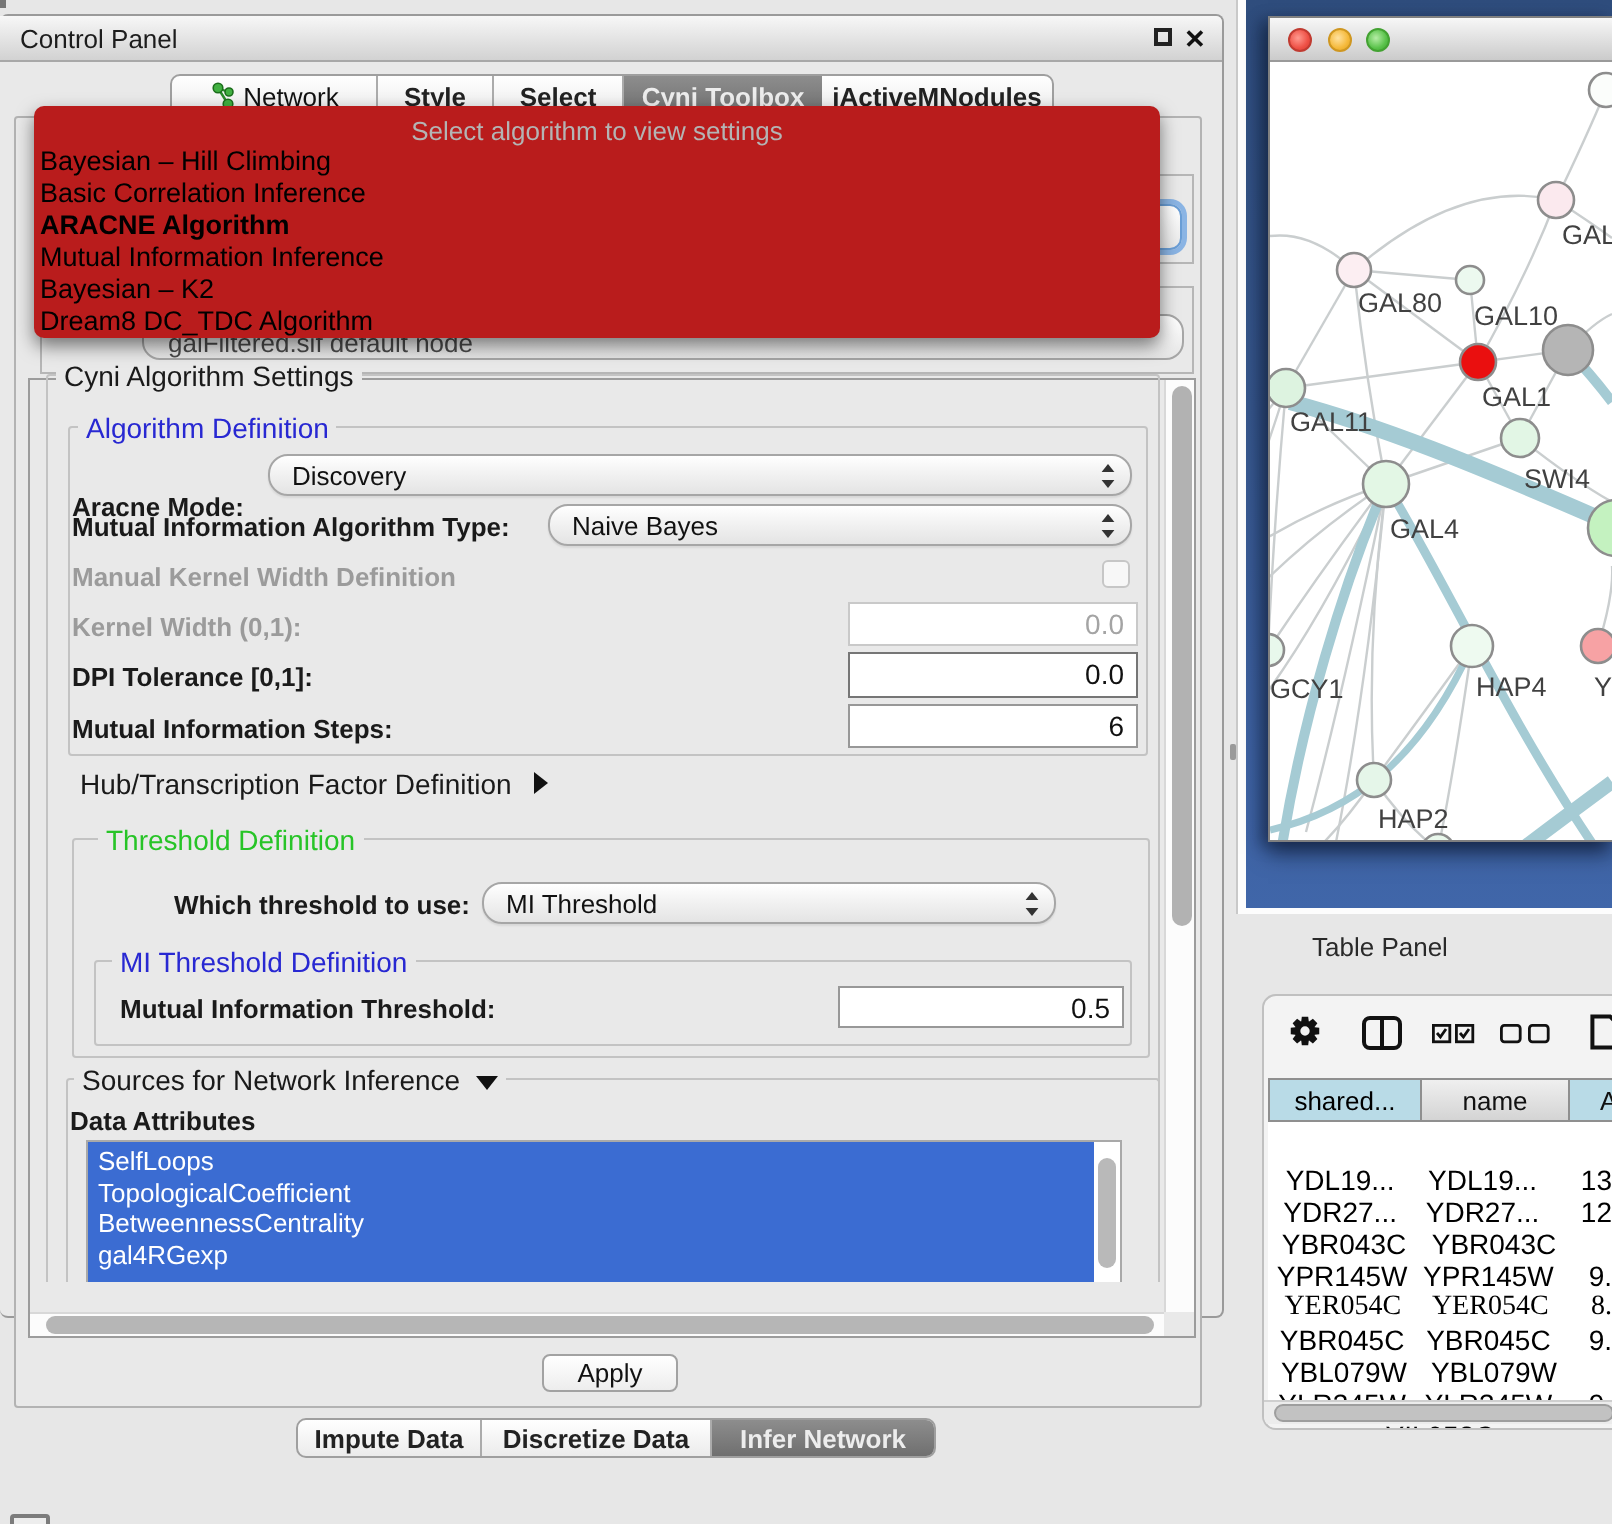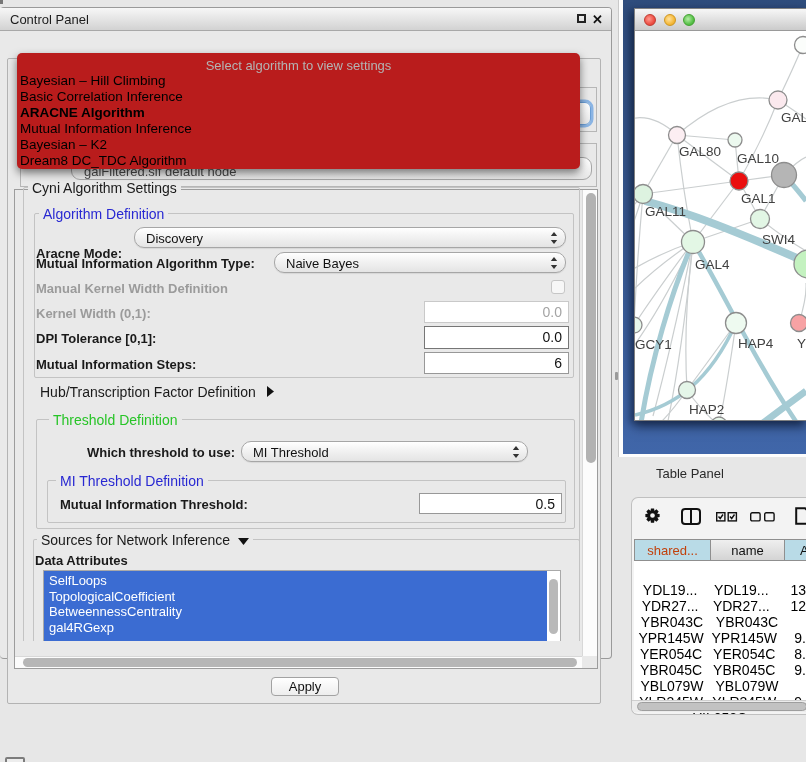--- a/index.html
+++ b/index.html
@@ -27,20 +27,34 @@
 <div class="abs" style="left:0; top:0; width:3px; height:4px; background:#777;"></div>
 
 <div class="abs" id="cpwin" style="left:0; top:7px; width:612px; height:652px; background:#e9e9e9; border:1px solid #9a9a9a; border-radius:4px; border-left:none;">
 
   <div class="abs" style="left:0; top:0; right:0; height:23px; background:linear-gradient(#f7f7f7,#d2d2d2); border-bottom:1px solid #a8a8a8; border-radius:0 3px 0 0;">
     <div class="abs" style="left:10px; top:4px; font:13px 'Liberation Sans',sans-serif; color:#1c1c1c;">Control Panel</div>
     <div class="abs" style="left:577px; top:6px; width:9px; height:9px; border:2px solid #222;"></div>
     <div class="abs" style="left:592px; top:4px; font:bold 13px 'Liberation Sans',sans-serif; color:#111;">✕</div>
   </div>
 
+  <div class="abs" style="left:85px; top:29px; width:442px; height:22px; border:1px solid #9f9f9f; border-radius:5px; background:linear-gradient(#ffffff,#ebebeb); overflow:hidden; display:flex;">
+    <div style="width:103px; border-right:1px solid #ababab; display:flex; align-items:center; justify-content:center; font:13px 'Liberation Sans',sans-serif; color:#111;">
+      <svg width="13" height="14" viewBox="0 0 13 14" style="margin-right:4px;">
+        <line x1="4" y1="3" x2="9" y2="11" stroke="#2b8a2b" stroke-width="1.2"></line>
+        <line x1="4" y1="3" x2="9" y2="5" stroke="#2b8a2b" stroke-width="1.2"></line>
+        <circle cx="4" cy="3" r="2.4" fill="#41b041" stroke="#1c6e1c" stroke-width="0.8"></circle>
+        <circle cx="9" cy="11" r="2.4" fill="#41b041" stroke="#1c6e1c" stroke-width="0.8"></circle>
+        <circle cx="9.5" cy="5" r="2" fill="#41b041" stroke="#1c6e1c" stroke-width="0.8"></circle>
+      </svg>Network</div>
+    <div style="width:58px; border-right:1px solid #ababab; display:flex; align-items:center; justify-content:center; font:bold 13px 'Liberation Sans',sans-serif; color:#222;">Style</div>
+    <div style="width:65px; border-right:1px solid #ababab; display:flex; align-items:center; justify-content:center; font:bold 13px 'Liberation Sans',sans-serif; color:#222;">Select</div>
+    <div style="width:99px; background:linear-gradient(#8d8d8d,#6f6f6f); display:flex; align-items:center; justify-content:center; font:bold 13px 'Liberation Sans',sans-serif; color:#ededed;">Cyni Toolbox</div>
+    <div style="flex:1; display:flex; align-items:center; justify-content:center; font:bold 13px 'Liberation Sans',sans-serif; color:#222;">jActiveMNodules</div>
+  </div>
 
   <div class="abs" style="left:7px; top:50px; width:594px; height:646px; border:1px solid #b3b3b3; border-radius:2px; background:#e9e9e9;"></div>
 
   <div class="abs" style="left:20px; top:79px; width:577px; height:45px; border:1px solid #b6b6b6;"></div>
   <div class="abs" style="left:558px; top:94px; width:33px; height:23px; border-radius:6px; background:linear-gradient(#fff,#e8e8e8); border:1px solid #6a9ed6; box-shadow:0 0 0 2.5px #8ab4e4;"></div>
   <div class="abs" style="left:20px; top:135px; width:577px; height:44px; border:1px solid #b6b6b6;"></div>
   <div class="abs" style="left:71px; top:149px; width:521px; height:23px; border-radius:9px; background:linear-gradient(#fff,#e6e6e6); border:1px solid #a6a6a6;">
      <div class="abs" style="left:12px; top:6px; font:13px 'Liberation Sans',sans-serif; color:#4a4a4a;">galFiltered.sif default node</div>
   </div>
 
@@ -120,20 +134,25 @@
     <div class="abs" style="left:28px; top:402px; width:518px; height:80px; border:1px solid #a9a9a9; background:#fff;">
       <div class="abs" style="left:0; top:0; width:503px; height:80px; background:#3b6cd2;">
         <div style="font:13px 'Liberation Sans',sans-serif; color:#fff; padding:2px 0 0 5px; line-height:15.5px;">SelfLoops<br>TopologicalCoefficient<br>BetweennessCentrality<br>gal4RGexp</div>
       </div>
       <div class="abs" style="left:505px; top:8px; width:9px; height:55px; background:#b9b9b9; border-radius:5px;"></div>
     </div>
   </div>
 
   <div class="abs" style="left:271px; top:669px; width:68px; height:19px; border:1px solid #a2a2a2; border-radius:4px; background:linear-gradient(#ffffff,#ededed); text-align:center; font:13px 'Liberation Sans',sans-serif; color:#111; line-height:18px;">Apply</div>
 
+  <div class="abs" style="left:148px; top:701px; width:320px; height:20px; border:1px solid #9f9f9f; border-radius:5px; background:linear-gradient(#ffffff,#ebebeb); overflow:hidden; display:flex;">
+    <div style="width:92px; border-right:1px solid #ababab; display:flex; align-items:center; justify-content:center; font:bold 13px 'Liberation Sans',sans-serif; color:#222;">Impute Data</div>
+    <div style="width:115px; border-right:1px solid #ababab; display:flex; align-items:center; justify-content:center; font:bold 13px 'Liberation Sans',sans-serif; color:#222;">Discretize Data</div>
+    <div style="flex:1; background:linear-gradient(#8d8d8d,#6f6f6f); display:flex; align-items:center; justify-content:center; font:bold 13px 'Liberation Sans',sans-serif; color:#ededed;">Infer Network</div>
+  </div>
 </div>
 
 <div class="abs" style="left:615px; top:372px; width:3px; height:8px; background:#9a9a9a; border-radius:1px;"></div>
 
 <div class="abs" style="left:5px; top:757px; width:20px; height:10px; border:2px solid #7c7c7c; background:#ededed; border-radius:2px;"></div>
 
 <div class="abs" id="desktop" style="left:618px; top:0; width:188px; height:457px; background:#fdfdfd; border-left:1px solid #c9c9c9;">
   <div class="abs" style="left:4px; top:0; right:0; bottom:3px; background:linear-gradient(180deg,#2f4d7d 0%,#36568c 45%,#4066a9 100%);"></div>
 </div>
 <div class="abs" id="netwin" style="left:634px; top:8px; width:172px; height:413px; border:1px solid #808080; border-right:none; background:#fff; box-shadow:0 6px 10px rgba(5,15,35,0.55), -4px 2px 7px rgba(5,15,35,0.35);">
@@ -241,21 +260,21 @@
   <svg class="abs" style="left:118px; top:14px;" width="26" height="10" viewBox="0 0 26 10">
     <rect x="0.7" y="0.7" width="9.4" height="8.2" rx="1.5" fill="none" stroke="#111" stroke-width="1.4"></rect>
     <rect x="14.7" y="0.7" width="9.4" height="8.2" rx="1.5" fill="none" stroke="#111" stroke-width="1.4"></rect>
   </svg>
   <svg class="abs" style="left:163px; top:9px;" width="16" height="18" viewBox="0 0 16 18">
     <path d="M1.2 1.2 H10 L14.8 6 V16.8 H1.2 Z" fill="none" stroke="#111" stroke-width="2"></path>
   </svg>
 
   <div class="abs" style="left:2px; top:41px; width:172px; height:161px; background:#fff;">
 
-    <div class="abs" style="left:0; top:0; width:76px; height:22px; background:#b9dbe7; border:1px solid #8f8f8f; border-right:none; text-align:center; font:13px 'Liberation Sans',sans-serif; color:#c2410c; line-height:21px;">shared...</div>
+    <div class="abs" style="left:0; top:0; width:76px; height:22px; background:#b9dbe7; border:1px solid #8f8f8f; border-right:none; text-align:center; font:13px 'Liberation Sans',sans-serif; color:#000000; line-height:21px;">shared...</div>
     <div class="abs" style="left:76px; top:0; width:74px; height:22px; background:linear-gradient(#efefef,#d4d4d4); border:1px solid #8f8f8f; border-right:none; text-align:center; font:13px 'Liberation Sans',sans-serif; color:#111; line-height:21px;">name</div>
     <div class="abs" style="left:150px; top:0; width:25px; height:22px; background:#b9dbe7; border:1px solid #8f8f8f; border-right:none; font:13px 'Liberation Sans',sans-serif; color:#111; line-height:21px; padding-left:15px;">A</div>
 
     <div class="abs" id="rows" style="left:0; top:22px; width:172px; font:14px 'Liberation Sans',sans-serif; color:#000;margin-top:21px;">
       <div style="height:16px;display:flex;align-items:center;">
           <span style="width:76px;text-align:center;">YDL19...</span>
           <span style="width:74px;text-align:center;">YDL19...</span>
           <span style="padding-left:14px;">13</span>
         </div>
       <div style="height:16px;display:flex;align-items:center;">
@@ -266,21 +285,21 @@
       <div style="height:16px;display:flex;align-items:center;">
           <span style="width:76px;text-align:center;">YBR043C</span>
           <span style="width:74px;text-align:center;">YBR043C</span>
           <span style="padding-left:14px;"></span>
         </div>
       <div style="height:16px;display:flex;align-items:center;">
           <span style="width:76px;text-align:center;">YPR145W</span>
           <span style="width:74px;text-align:center;">YPR145W</span>
           <span style="padding-left:14px;">9.</span>
         </div>
-      <div style="height:16px;display:flex;align-items:center;">
+      <div style="height:16px;display:flex;align-items:center;font-family:Liberation Serif, serif;">
           <span style="width:76px;text-align:center;">YER054C</span>
           <span style="width:74px;text-align:center;">YER054C</span>
           <span style="padding-left:14px;">8.</span>
         </div>
       <div style="height:16px;display:flex;align-items:center;">
           <span style="width:76px;text-align:center;">YBR045C</span>
           <span style="width:74px;text-align:center;">YBR045C</span>
           <span style="padding-left:14px;">9.</span>
         </div>
       <div style="height:16px;display:flex;align-items:center;">

